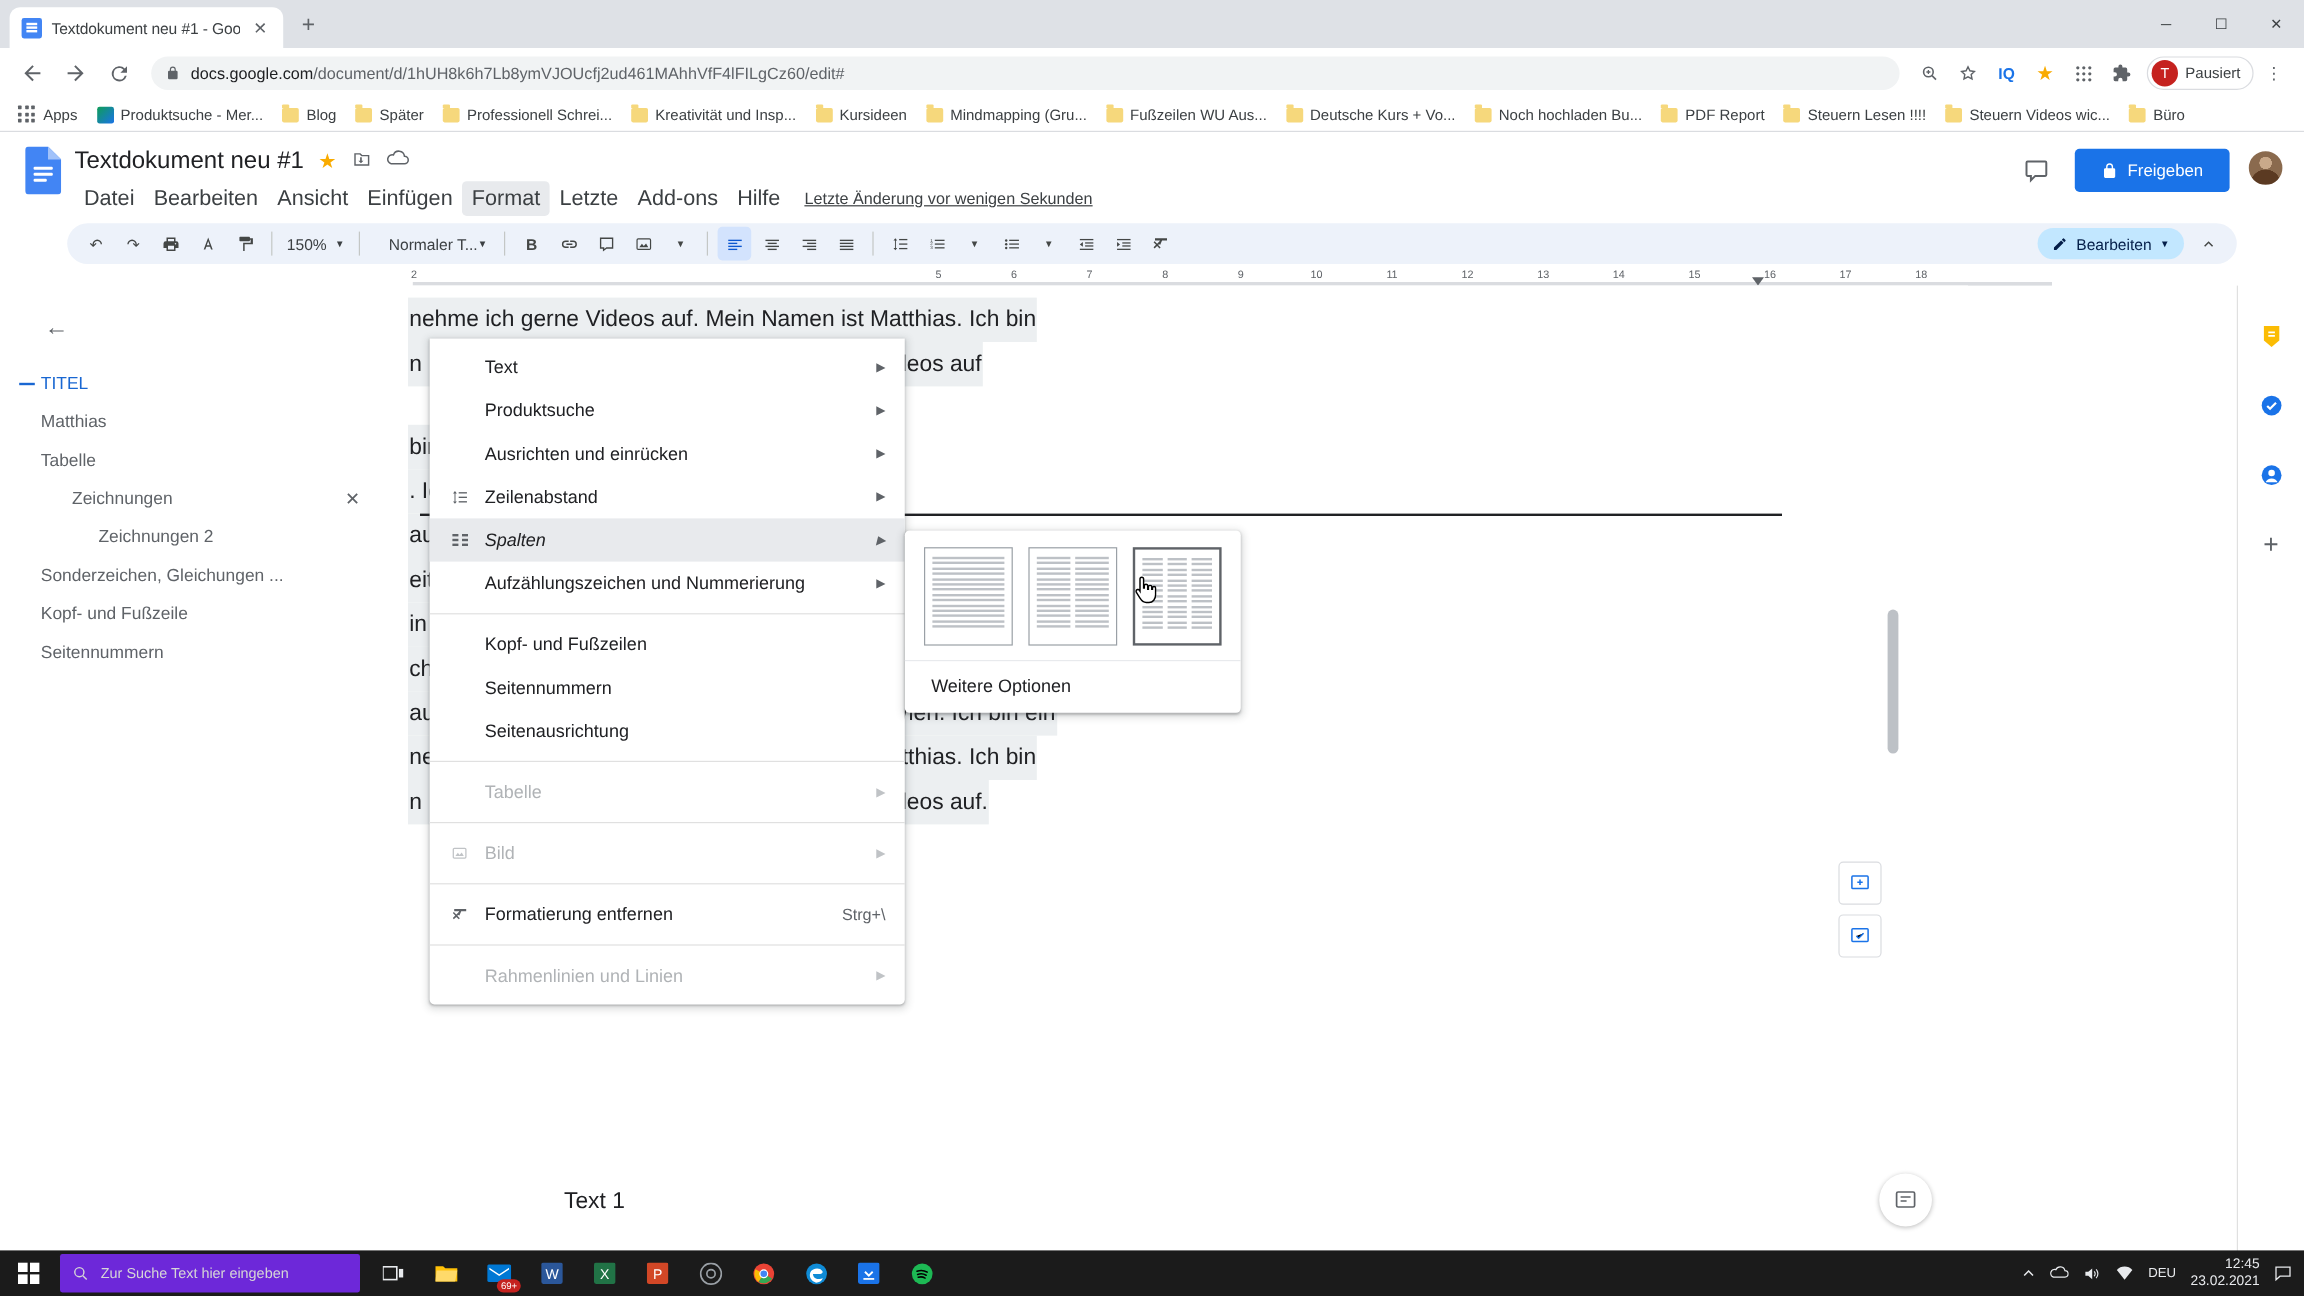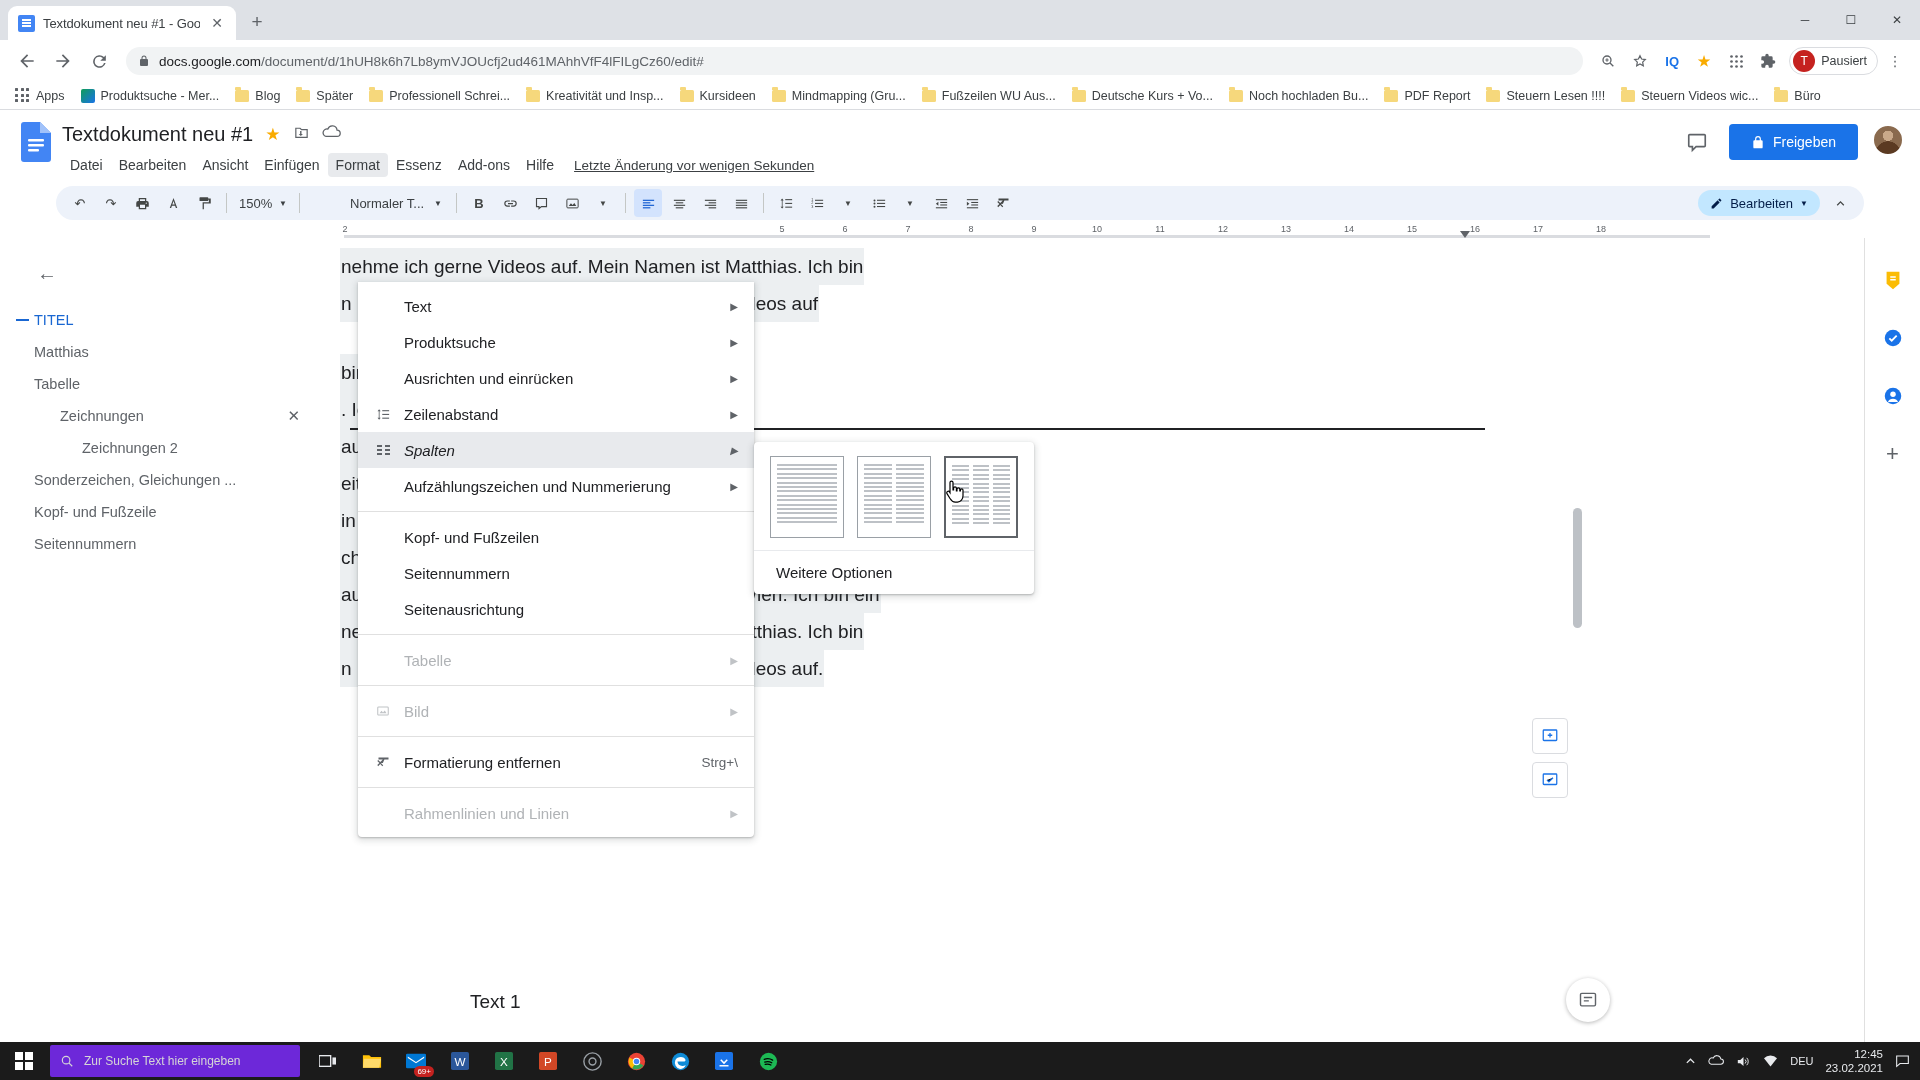--- a/index.html
+++ b/index.html
@@ -97,21 +97,21 @@
   .docs-header { display:flex; padding: 8px 16px 0 16px; height:74px; }
   .docs-logo { width:40px;height:54px;display:flex;align-items:flex-start;justify-content:center;padding-top:4px;}
   .docs-logo svg { display:block; }
   .docs-titleblock { margin-left:6px; flex:1; }
   .docs-title-row { display:flex; align-items:center; gap:12px; height:32px; }
   .docs-title { font-size:20px; color:#202124; font-weight:400; letter-spacing:0; }
   .ico-star { color:#f9ab00; font-size:17px; }
   .ico-move, .ico-cloud { color:#5f6368; font-size:15px; }
   .docs-menu-row { display:flex; align-items:center; gap:0px; height:26px; margin-top:2px; }
   .menu-item {
-    font-size:14px; color:#3c4043; padding: 4px 8px; border-radius:4px; white-space:nowrap;
+    font-size:18px; color:#3c4043; padding: 4px 8px; border-radius:4px; white-space:nowrap;
   }
   .menu-item.active { background:#e8eaed; }
   .docs-saved { font-size:13.5px; color:#3c4043; text-decoration:underline; margin-left:12px; white-space:nowrap;}
 
   .docs-header-right { display:flex; align-items:flex-start; gap:14px; padding-top:6px; }
   .comment-ico { width:36px;height:36px;display:flex;align-items:center;justify-content:center;color:#5f6368;}
   .share-btn {
     background:#1a73e8;color:#fff;border-radius:4px;height:36px;padding:0 22px;
     display:flex;align-items:center;gap:8px;font-size:14px;font-weight:500;
   }
@@ -123,22 +123,22 @@
   
   .fmtbar {
     margin: 2px 56px 0 56px; height:34px; background:#edf2fa; border-radius:18px;
     display:flex; align-items:center; padding: 0 10px; gap:3px; position:relative;
   }
   .fb { width:28px;height:28px;display:flex;align-items:center;justify-content:center;
     color:#444746;font-size:13px;border-radius:4px;flex:0 0 auto;}
   .fb.active { background:#d3e3fd; }
   .fb-zoom { width:56px;height:26px;display:flex;align-items:center;justify-content:space-between;
     font-size:13px;color:#3c4043;padding:0 4px;flex:0 0 auto;}
-  .fb-style { width:104px;height:26px;display:flex;align-items:center;justify-content:space-between;
-    font-size:13px;color:#3c4043;padding:0 6px;flex:0 0 auto;margin-left:36px;}
+  .fb-style { width:104px;height:26px;display:flex;align-items:center;justify-content:flex-end;
+    font-size:13px;color:#3c4043;padding:0 6px;flex:0 0 auto;}
   .fb-sep { width:1px;height:20px;background:#c4c7c5;margin:0 5px;flex:0 0 auto;}
   .fb-right { margin-left:auto; display:flex; align-items:center; gap:6px; }
   .edit-chip {
     height:26px;border-radius:13px;background:#c2e7ff;display:flex;align-items:center;
     gap:7px;padding:0 12px;font-size:13px;color:#041e49;
   }
 
   
   .ruler {
     position:absolute; left:0; right:0; top:112px; height:16px; background:#fff;
@@ -462,21 +462,21 @@
                 <path fill="none" stroke="currentColor" stroke-width="1.6" d="M19 14a4 4 0 0 0 0-8 6 6 0 0 0-11.6-1.3A4.3 4.3 0 0 0 5 14z"></path>
               </svg>
           </span>
         </div>
         <div class="docs-menu-row">
           <span class="menu-item">Datei</span>
           <span class="menu-item">Bearbeiten</span>
           <span class="menu-item">Ansicht</span>
           <span class="menu-item">Einfügen</span>
           <span class="menu-item active">Format</span>
-          <span class="menu-item">Essenz</span>
+          <span class="menu-item">Letzte</span>
           <span class="menu-item">Add-ons</span>
           <span class="menu-item">Hilfe</span>
           <span class="docs-saved">Letzte Änderung vor wenigen Sekunden</span>
         </div>
       </div>
       <div class="docs-header-right">
         <span class="comment-ico">
           <svg width="22" height="22" viewBox="0 0 24 24">
               <path fill="none" stroke="currentColor" stroke-width="1.8" d="M20 4H4a1 1 0 0 0-1 1v11a1 1 0 0 0 1 1h3v4l4-4h9a1 1 0 0 0 1-1V5a1 1 0 0 0-1-1z"></path>
             </svg>

